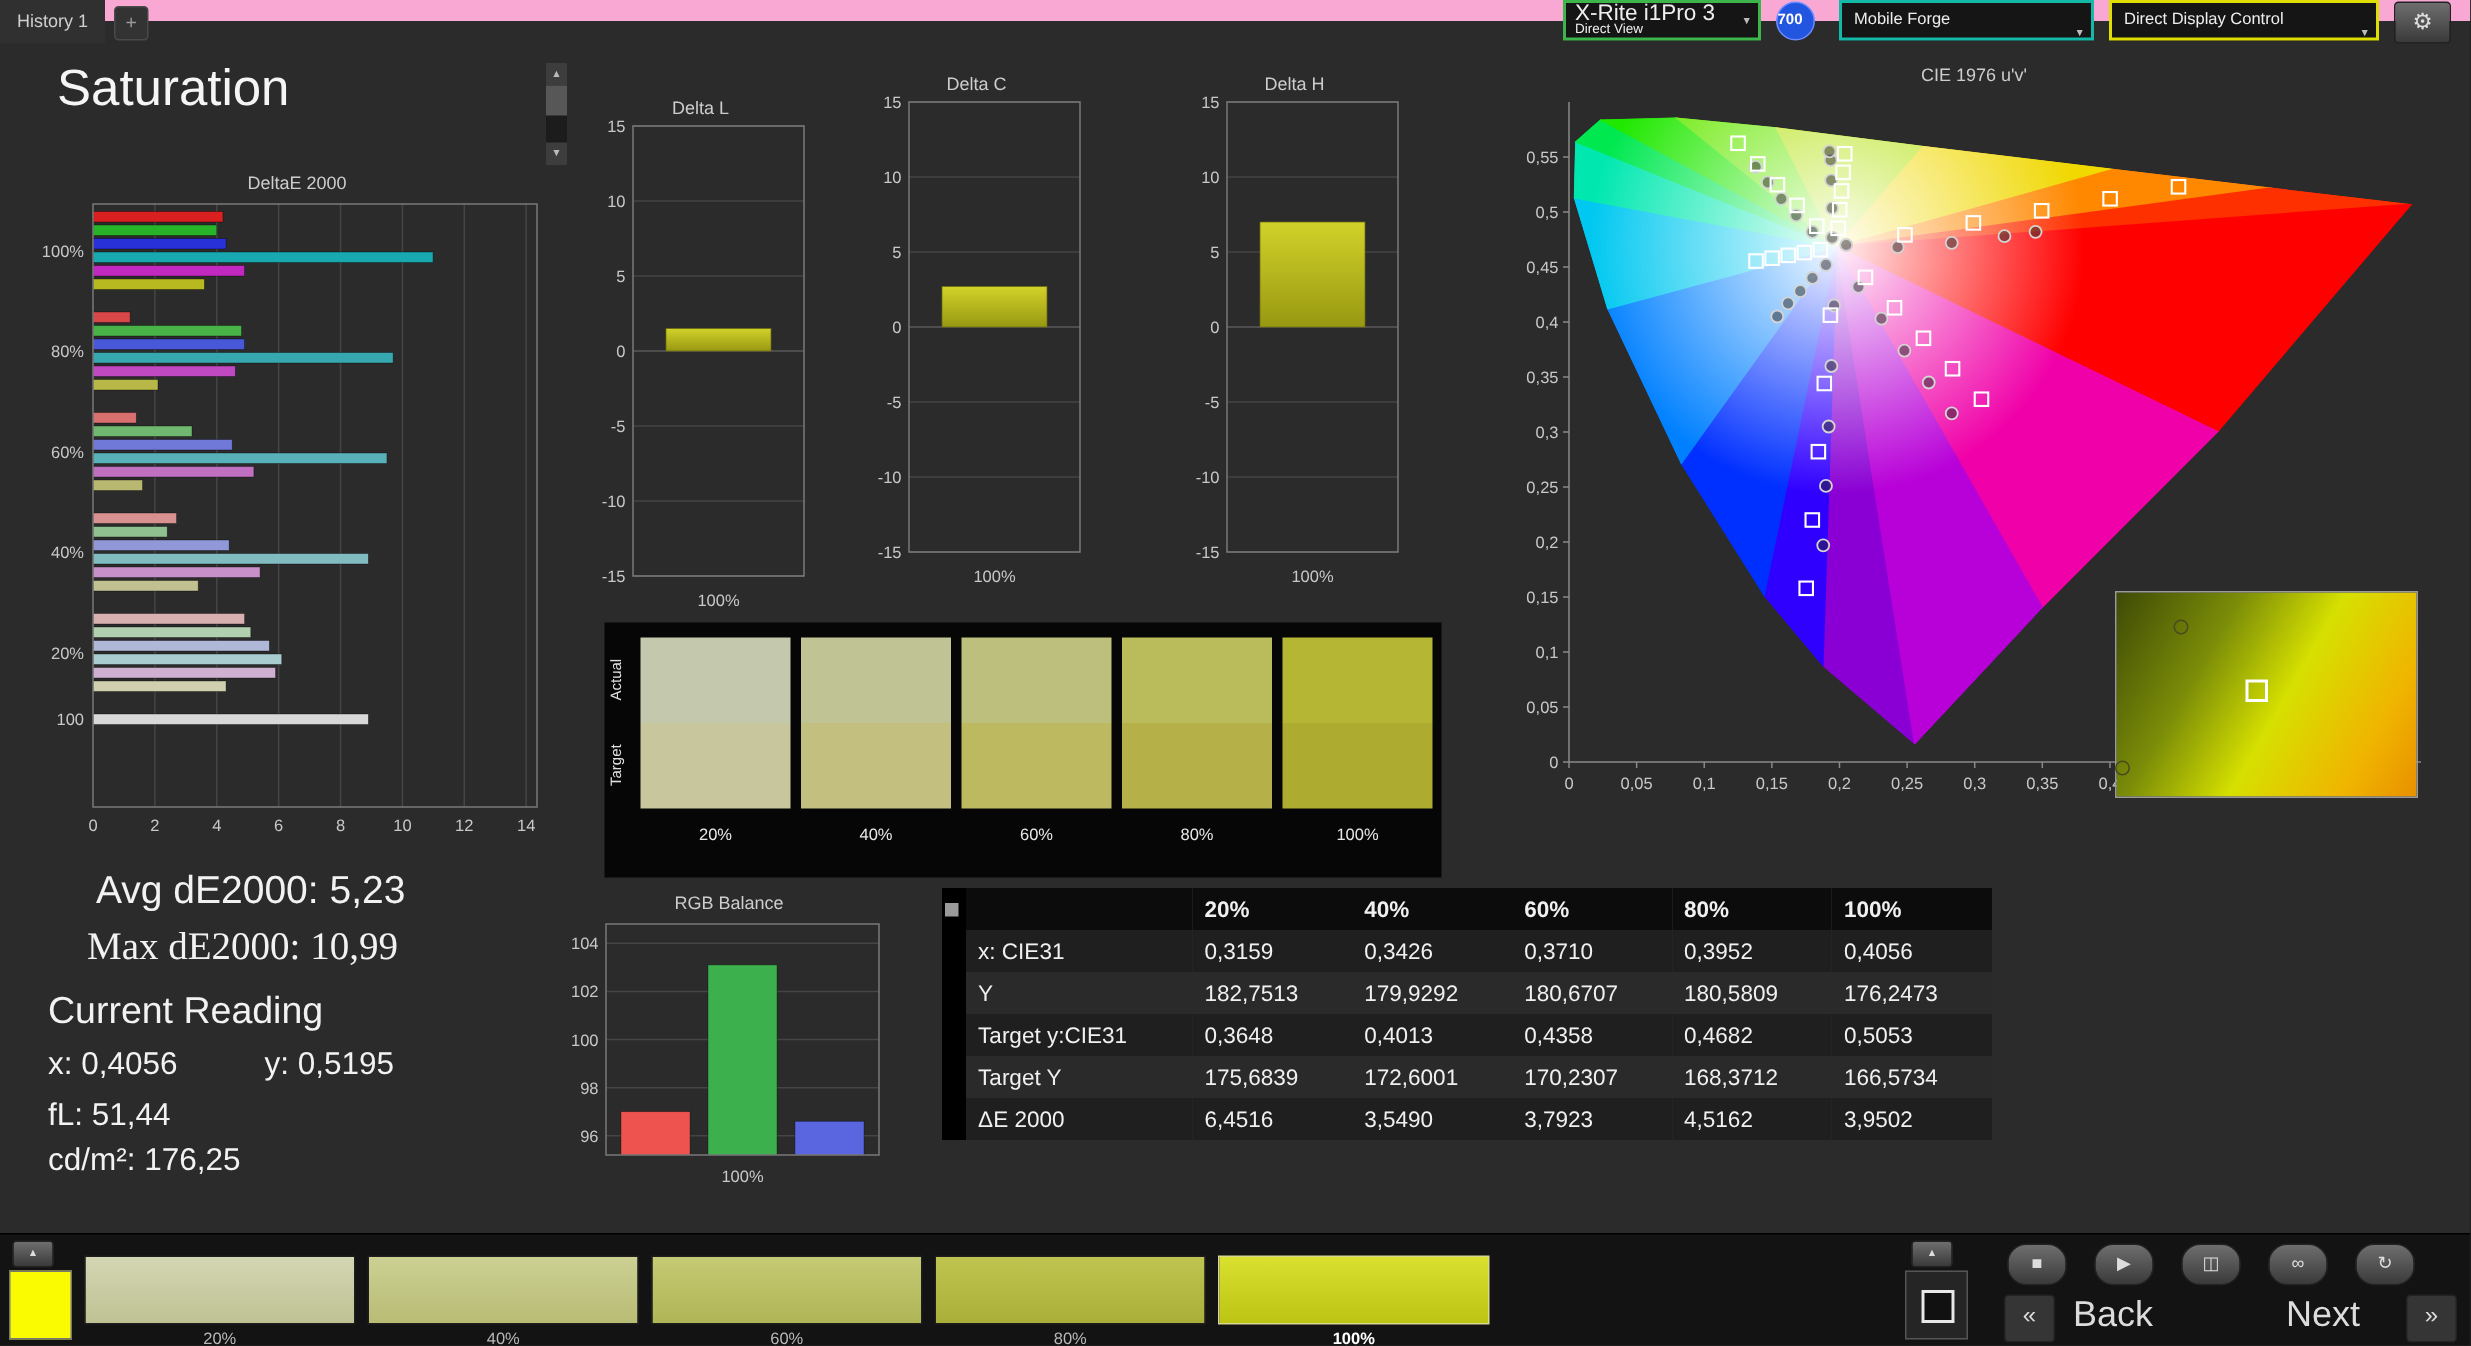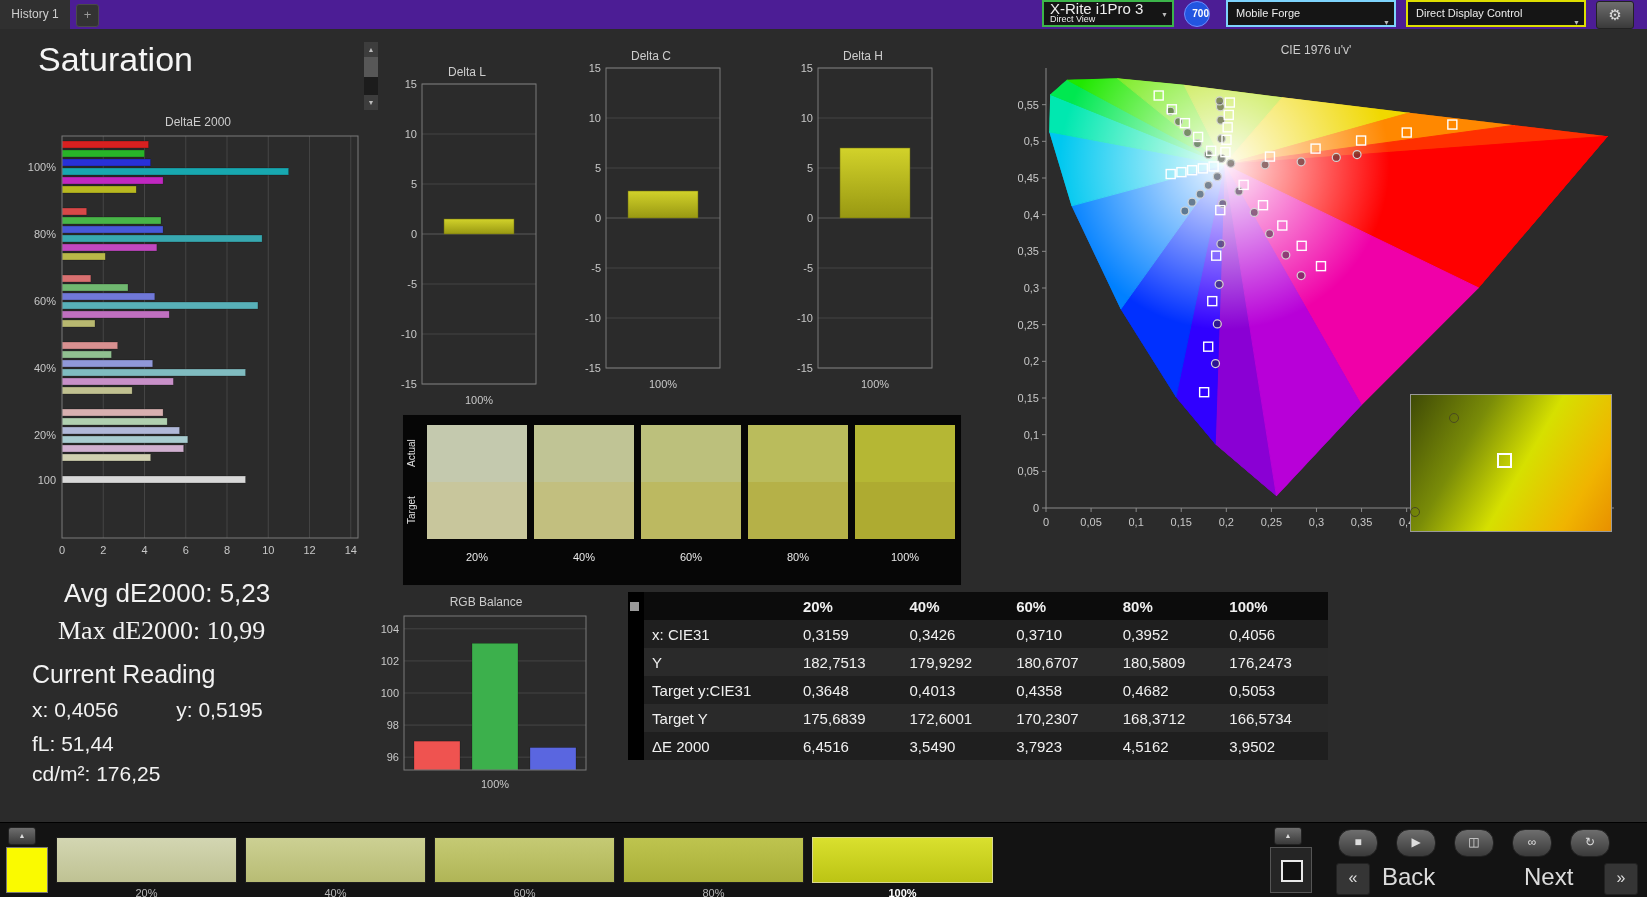--- a/index.html
+++ b/index.html
@@ -20,33 +20,33 @@
   .vlabel{writing-mode:vertical-rl;transform:rotate(180deg);font-size:10px;color:#e0e0e0;text-align:center;}
   .patch-label{position:absolute;text-align:center;font-size:11px;color:#b8b8b8;}
   .patch-label.sel{color:#ffffff;font-weight:bold;}
   svg text{font-family:"Liberation Sans",sans-serif;}
 </style>
 </head>
 <body>
 
 <div class="app">
 
-  <div class="abs" style="left:0;top:0;width:1647px;height:29px;background:#4c1d95;">
+  <div class="abs" style="left:0;top:0;width:1647px;height:14px;background:#f9a8d4;">
     <div class="abs" style="left:0;top:0;width:70px;height:29px;background:#303030;line-height:29px;text-align:center;font-size:12px;color:#cfcfcf;">History 1</div>
     <div class="abs" style="left:76px;top:4px;width:21px;height:21px;background:#333;border:1px solid #4a4a4a;border-radius:3px;color:#999;text-align:center;line-height:19px;font-size:13px;">+</div>
 
     <div class="abs dd" style="left:1042px;top:0;width:132px;height:27px;border:2px solid #3cb54a;padding:2px 14px 0 6px;">
       <div style="font-size:15px;line-height:10px;">X-Rite i1Pro 3</div>
       <div style="font-size:9px;line-height:10px;">Direct View</div>
       <span class="arrow">▼</span>
     </div>
 
-    <div class="abs" style="left:1184px;top:1px;width:26px;height:26px;border-radius:50%;background:#2255e0;border:1px solid #6b8cff;box-sizing:border-box;color:#fff;font-size:10px;font-weight:bold;line-height:24px;text-align:right;">700</div>
-
-    <div class="abs dd" style="left:1226px;top:0;width:170px;height:27px;border:2px solid #7dd3fc;line-height:23px;padding-left:8px;font-size:11px;">
+    <div class="abs" style="left:1184px;top:1px;width:26px;height:26px;border-radius:50%;background:#2255e0;border:1px solid #6b8cff;box-sizing:border-box;color:#fff;font-size:10px;font-weight:bold;line-height:24px;text-align:left;">700</div>
+
+    <div class="abs dd" style="left:1226px;top:0;width:170px;height:27px;border:2px solid #14b8a6;line-height:23px;padding-left:8px;font-size:11px;">
       <span>Mobile Forge</span>
       <span class="arrow">▼</span>
     </div>
 
     <div class="abs dd" style="left:1406px;top:0;width:180px;height:27px;border:2px solid #dede00;line-height:23px;padding-left:8px;font-size:11px;">
       <span>Direct Display Control</span>
       <span class="arrow">▼</span>
     </div>
 
     <div class="abs sbtn" style="left:1596px;top:1px;width:36px;height:26px;font-size:15px;line-height:25px;">⚙</div>

